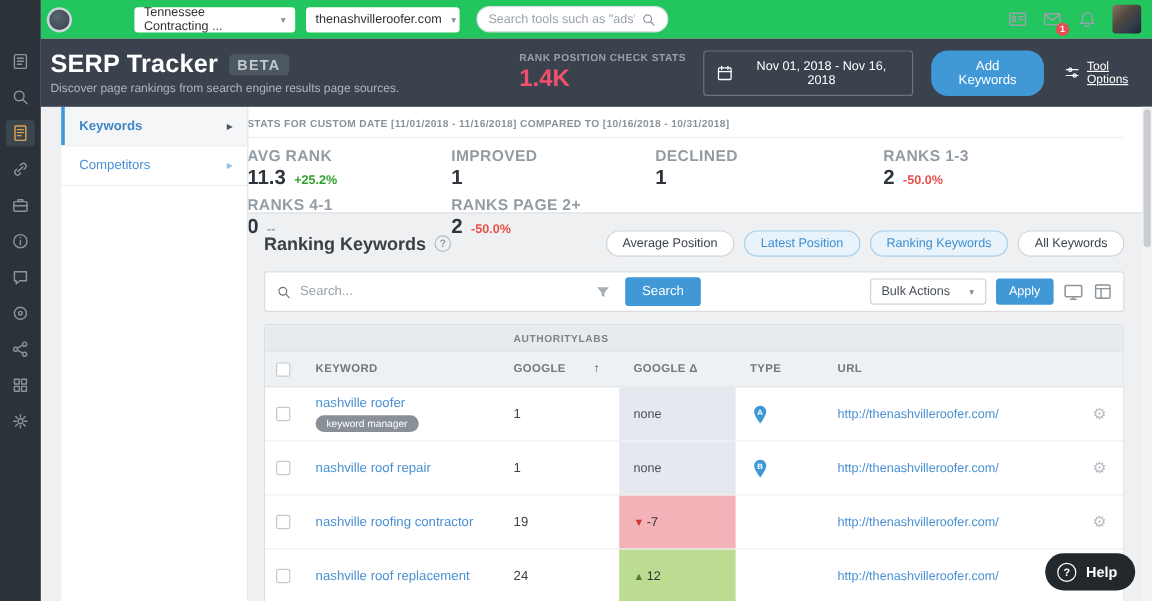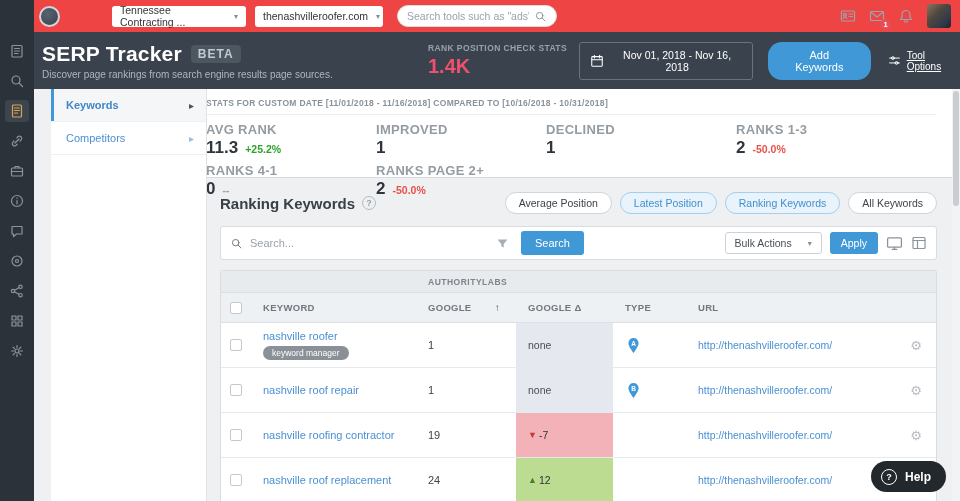--- a/index.html
+++ b/index.html
@@ -7,21 +7,21 @@
   body{font-family:"Liberation Sans","DejaVu Sans",sans-serif;background:#eef0f2}
   #app{position:relative;width:960px;height:501px;overflow:hidden;background:#eef0f2}
   .ic{fill:none;stroke:currentColor;stroke-width:1.2;stroke-linecap:round;stroke-linejoin:round}
 
   
   .sidebar{position:absolute;left:0;top:0;width:34px;height:100%;background:#2b3239;z-index:6;display:flex;flex-direction:column;align-items:center;padding-top:40px;gap:8px}
   .sideicon{width:24px;height:22px;display:flex;align-items:center;justify-content:center;color:#8b949d;border-radius:3px;cursor:pointer}
   .sideicon.active{background:#3c444e;color:#d9a353}
 
   
-  .topbar{position:absolute;left:34px;right:0;top:0;height:32px;background:#ef4444;display:flex;align-items:center;z-index:5}
+  .topbar{position:absolute;left:34px;right:0;top:0;height:32px;background:#22c55e;display:flex;align-items:center;z-index:5}
   .logo{width:21px;height:21px;border-radius:50%;border:2px solid #cfd6dc;margin-left:5px;background:radial-gradient(circle at 40% 35%,#5a646e,#39424c)}
   .tb-select{height:21px;background:#fff;border-radius:3px;display:flex;align-items:center;gap:8px;padding:0 8px;font-size:10.5px;color:#333;cursor:pointer}
   .tb-select .caret{color:#868d94;font-size:8px}
   .tb-search{height:22px;background:#fff;border:1px solid #d9dee2;border-radius:12px;display:flex;align-items:center;margin-left:14px;padding:0 9px;width:160px;justify-content:space-between;color:#8b949d}
   .tb-search input{border:none;outline:none;font-size:10.5px;width:122px;color:#333;background:transparent}
   .tb-search input::placeholder{color:#9aa2aa}
   .tb-icons{margin-left:auto;display:flex;align-items:center;gap:13px;margin-right:9px;color:#9aa3ac}
   .tb-iconwrap{position:relative;display:flex;cursor:pointer}
   .notif-badge{position:absolute;right:-6px;bottom:-6px;background:#e84c55;color:#fff;font-size:7.5px;min-width:11px;height:11px;border-radius:50%;display:flex;align-items:center;justify-content:center;font-weight:bold}
   .avatar{width:24px;height:24px;border-radius:3px;background:linear-gradient(135deg,#8a7460 0%,#50483f 40%,#2e3a4b 75%,#1d2126 100%);cursor:pointer}
@@ -30,21 +30,21 @@
   .pagehead{position:absolute;left:34px;right:0;top:32px;height:57px;background:#3a434d;display:flex;align-items:center;z-index:4}
   .ph-title-block{margin-left:8px;width:398px}
   .ph-title-row{display:flex;align-items:center;gap:9px}
   .ph-title{font-size:21px;font-weight:bold;color:#fff;letter-spacing:.2px}
   .beta{background:#4d575f;color:#c2cad1;font-size:12px;padding:2px 7px;border-radius:4px;letter-spacing:1px;font-weight:bold}
   .ph-sub{font-size:10px;color:#aeb6bd;margin-top:3px}
   .usage{width:152px}
   .usage-label{font-size:8.5px;color:#98a1a9;letter-spacing:.4px;font-weight:bold}
   .usage-value{font-size:20px;color:#f0506e;font-weight:bold;margin-top:2px}
   .datebtn{display:flex;align-items:center;gap:8px;border:1px solid #6a737d;border-radius:3px;color:#fff;font-size:10.5px;padding:6px 10px;background:transparent;margin-left:4px;cursor:pointer}
-  .addkw{background:#4098d7;color:#fff;border:none;border-radius:14px;font-size:11px;padding:7px 17px;margin-left:15px;cursor:pointer}
+  .addkw{background:#4098d7;color:#fff;border:none;border-radius:14px;font-size:11px;padding:7px 12px;margin-left:15px;cursor:pointer}
   .tooloptions{display:flex;align-items:center;gap:6px;color:#fff;font-size:10px;margin-left:17px;cursor:pointer}
   .tooloptions .tolabel{text-decoration:underline}
 
   
   .subnav{position:absolute;left:51px;top:89px;width:156px;bottom:0;background:#fff;border-right:1px solid #dfe3e6;z-index:3}
   .subnav-item{display:flex;align-items:center;justify-content:space-between;height:33px;padding:0 12px 0 15px;font-size:11px;color:#4a90d2;border-bottom:1px solid #eef0f2;cursor:pointer}
   .subnav-item.active{background:#f5f6f8;box-shadow:inset 3px 0 0 #4098d7;font-weight:bold;color:#3f87c7}
   .subnav-item.active .arr{color:#4a5057}
   .subnav-item .arr{color:#8fc0e8;font-size:10px}
 

